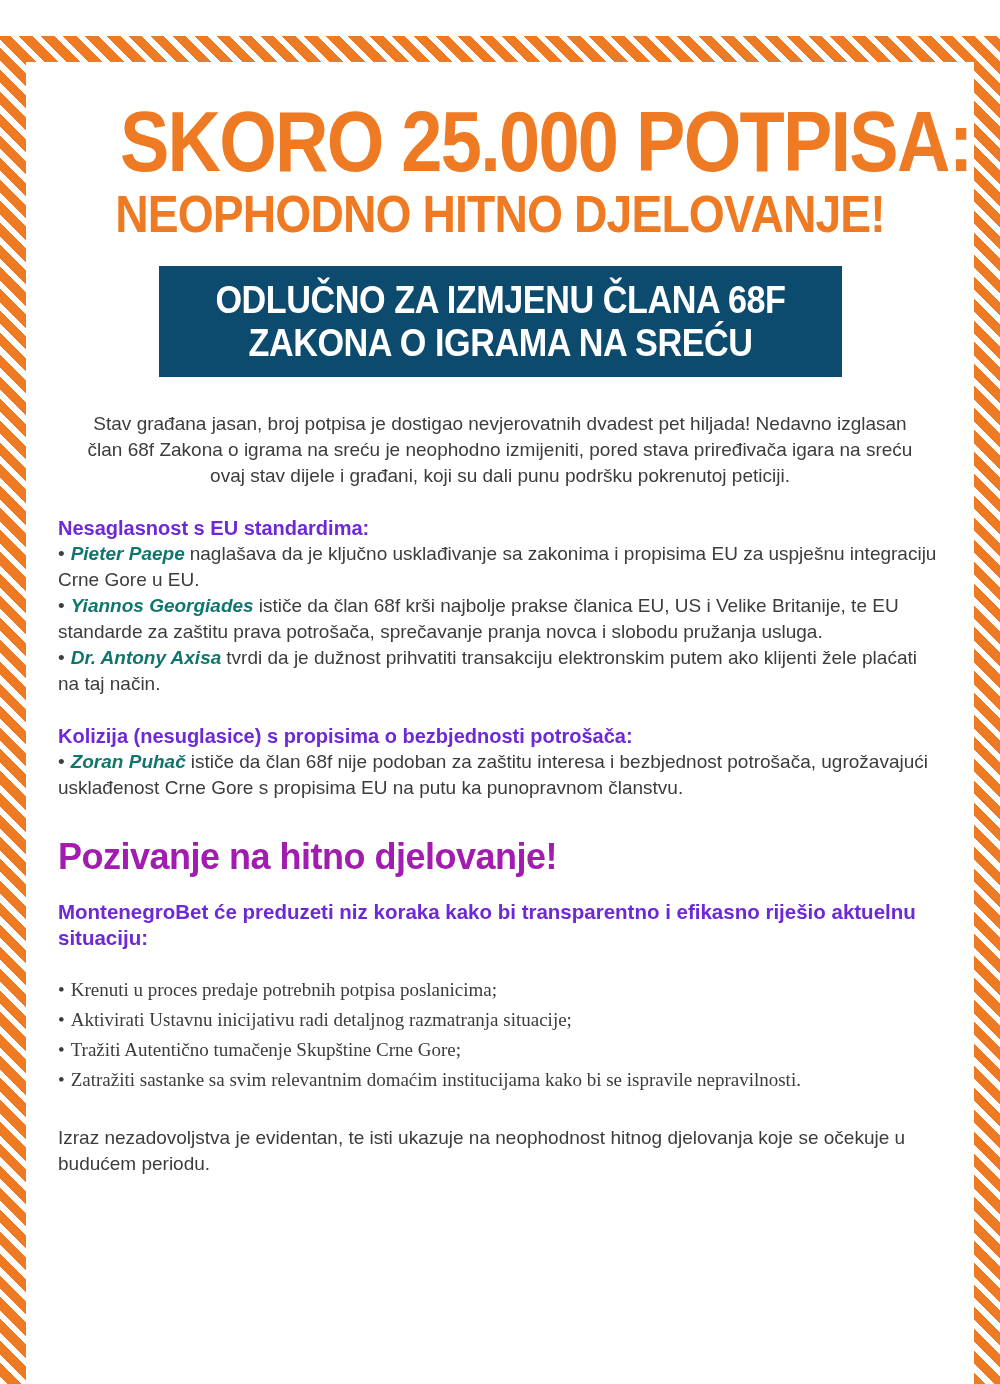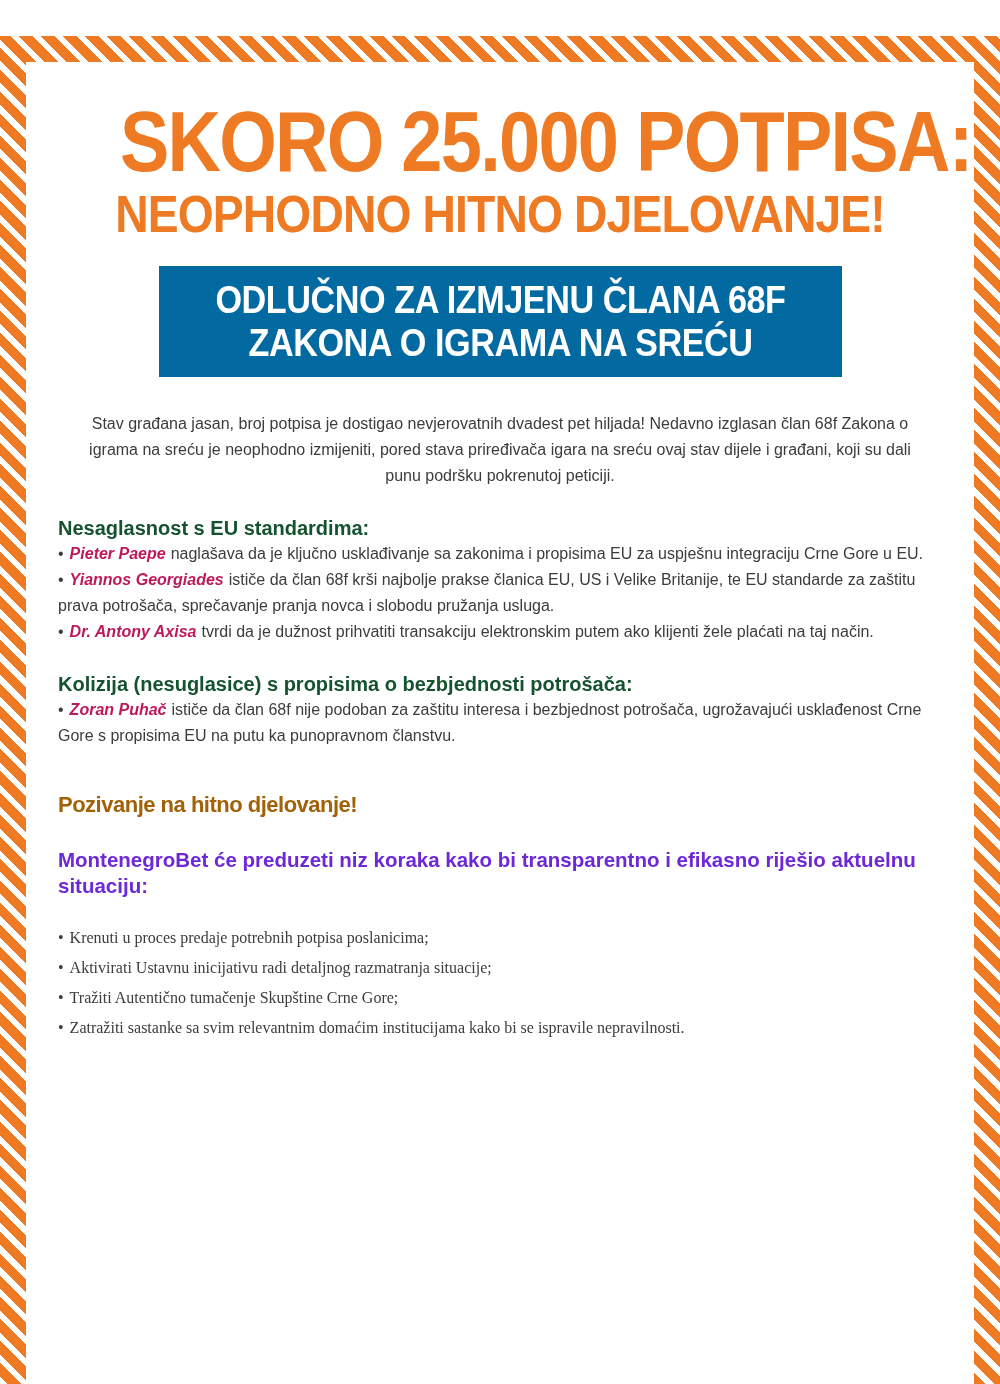--- a/index.html
+++ b/index.html
@@ -32,44 +32,44 @@
   }
   .headline2{
     margin-top:4px;
     font-size:52px;line-height:1.0;font-weight:800;
     color:#ee7a23;letter-spacing:-1px;
     transform:scaleX(0.89);transform-origin:50% 50%;
   }
   .banner{
     margin:26px auto 0 auto;
     width:683px;
-    background:#0369a1;
+    background:#0c4a6e;
     padding:13px 0 13px 0;
     text-align:center;
   }
   .banner-line{
     font-size:38px;line-height:1.12;font-weight:800;
     color:#ffffff;letter-spacing:-0.5px;
     transform:scaleX(0.90);transform-origin:50% 50%;
   }
-  .body-text{color:#3c3c3b;font-size:16px;line-height:26px;}
+  .body-text{color:#3c3c3b;font-size:19px;line-height:26px;}
   p{margin:0;}
   .p-center{text-align:center;margin-top:34px;padding:0 24px;}
   .p-center2{text-align:center;margin-top:18px;}
   .sec-header{
     margin-top:26px;
-    font-weight:800;color:#14532d;font-size:20px;line-height:26px;
+    font-weight:800;color:#6d28d9;font-size:20px;line-height:26px;
   }
   .sec-header.indent{padding-left:10px;}
   .bullet{margin-top:0;}
   .bullet-mark{margin-right:6px;}
-  .bname{font-weight:800;font-style:italic;color:#be185d;margin-right:5px;}
+  .bname{font-weight:800;font-style:italic;color:#0f766e;margin-right:5px;}
   .call-header{
     margin-top:40px;
-    font-weight:800;color:#a16207;font-size:22px;line-height:32px;letter-spacing:-0.5px;
+    font-weight:800;color:#a21caf;font-size:36px;line-height:32px;letter-spacing:-0.5px;
   }
   .call-intro{
     margin-top:26px;
     font-weight:800;color:#6d28d9;font-size:20.5px;line-height:26px;
   }
   .actions{margin-top:26px;}
   .actions .bullet{margin-top:4px;font-family:Liberation Serif, serif;}
   .closing{margin-top:32px;}
 </style>
 </head>
@@ -101,15 +101,16 @@
     <p class="call-header">Pozivanje na hitno djelovanje!</p>
     <p class="call-intro">MontenegroBet će preduzeti niz koraka kako bi transparentno i efikasno riješio aktuelnu situaciju:</p>
 
     <div class="actions">
       <p class="body-text bullet"><span class="bullet-mark">•</span><span>Krenuti u proces predaje potrebnih potpisa poslanicima;</span></p>
       <p class="body-text bullet"><span class="bullet-mark">•</span><span>Aktivirati Ustavnu inicijativu radi detaljnog razmatranja situacije;</span></p>
       <p class="body-text bullet"><span class="bullet-mark">•</span><span>Tražiti Autentično tumačenje Skupštine Crne Gore;</span></p>
       <p class="body-text bullet"><span class="bullet-mark">•</span><span>Zatražiti sastanke sa svim relevantnim domaćim institucijama kako bi se ispravile nepravilnosti.</span></p>
     </div>
 
+    <p class="body-text closing">Izraz nezadovoljstva je evidentan, te isti ukazuje na neophodnost hitnog djelovanja koje se očekuje u budućem periodu.</p>
 
   </div>
 </div>
 
 </body></html>

